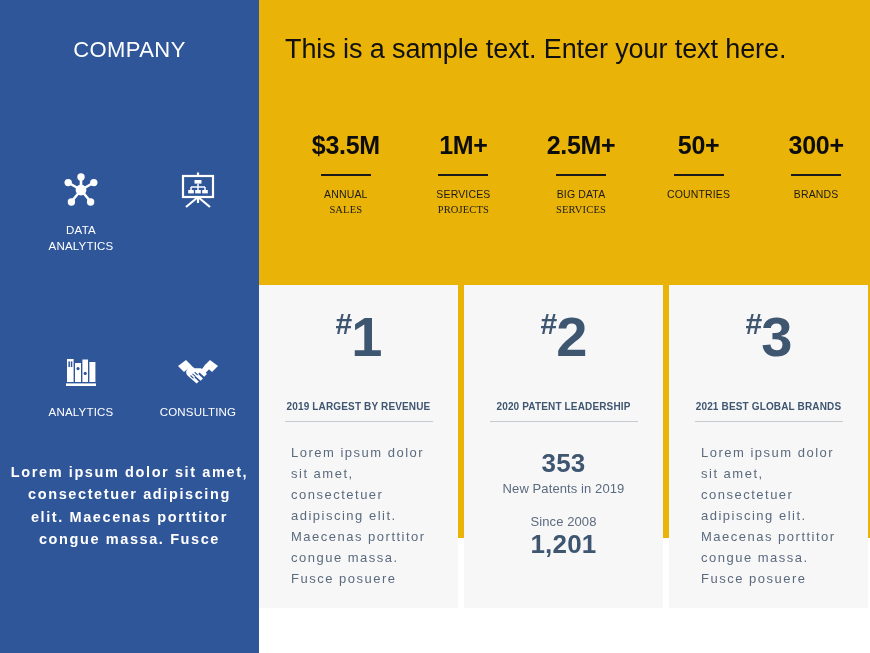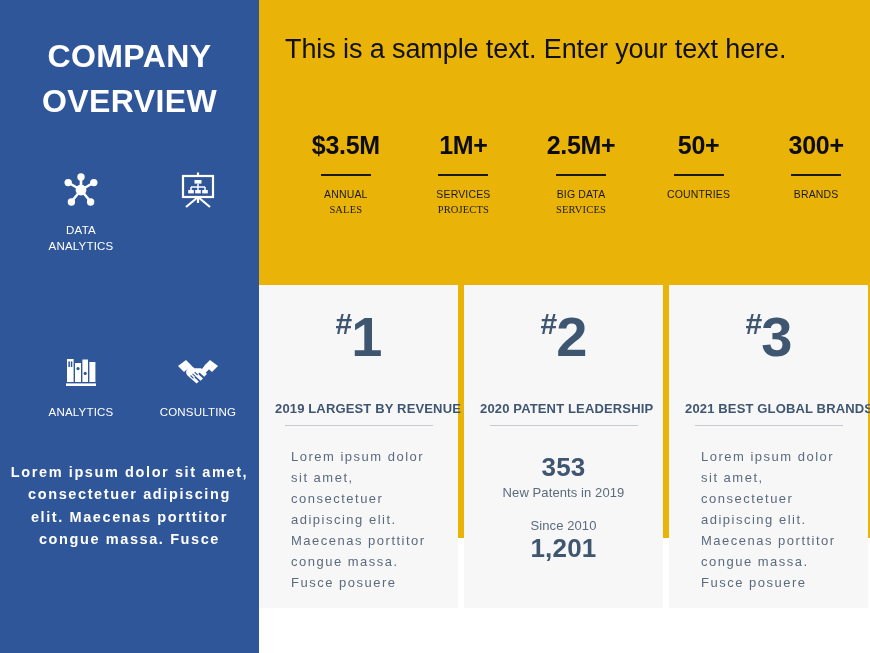--- a/index.html
+++ b/index.html
@@ -25,22 +25,22 @@
   .sidebar {
     width: 259px;
     height: 653px;
     background: #30569a;
     flex: 0 0 259px;
     position: relative;
     box-sizing: border-box;
   }
   .sidebar-title {
     color: #ffffff;
-    font-size: 32px;
-    font-weight: bold;
+    font-size: 22px;
+    font-weight: normal;
     text-align: center;
     line-height: 1.42;
     letter-spacing: 0.4px;
     padding-top: 34px;
   }
   .sidebar-title .line2 { display: block; }
 
   .icon-grid {
     position: absolute;
     top: 168px;
@@ -163,21 +163,21 @@
     font-size: 30px;
     vertical-align: 22px;
     letter-spacing: -1px;
   }
   .card-rank .num {
     font-size: 56px;
     letter-spacing: -1px;
   }
   .card-title {
     margin-top: 36px;
-    font-size: 13px;
+    font-size: 10px;
     font-weight: bold;
     color: #3f5671;
     letter-spacing: 0.15px;
     white-space: nowrap;
   }
   .card-rule {
     width: 148px;
     height: 1px;
     background: #c6cbd2;
     margin: 9px auto 0 auto;
@@ -213,21 +213,20 @@
 </style>
 </head>
 <body>
 
 <div class="slide">
 
   <div class="sidebar">
 
     <div class="sidebar-title">
       <span>COMPANY</span>
-      <span class="line2">OVERVIEW</span>
     </div>
 
     <div class="icon-grid">
 
       <div class="icon-row">
 
         <div class="icon-cell">
           <div class="icon-art">
             <svg width="40" height="40" viewBox="0 0 40 40">
               <g stroke="#ffffff" stroke-width="2.6" fill="none">
@@ -400,21 +399,21 @@
         <div class="card-rank">
           <span class="hash">#</span><span class="num">2</span>
         </div>
         <div class="card-title">2020 PATENT LEADERSHIP</div>
         <div class="card-rule"></div>
         <div class="card-stat-block">
           <div class="card-big-number">353</div>
           <div class="card-sub">New Patents in 2019</div>
         </div>
         <div class="card-stat-block-2">
-          <div class="card-sub">Since 2010</div>
+          <div class="card-sub">Since 2008</div>
           <div class="card-big-number">1,201</div>
         </div>
       </div>
 
       <div class="card">
         <div class="card-rank">
           <span class="hash">#</span><span class="num">3</span>
         </div>
         <div class="card-title">2021 BEST GLOBAL BRANDS</div>
         <div class="card-rule"></div>

